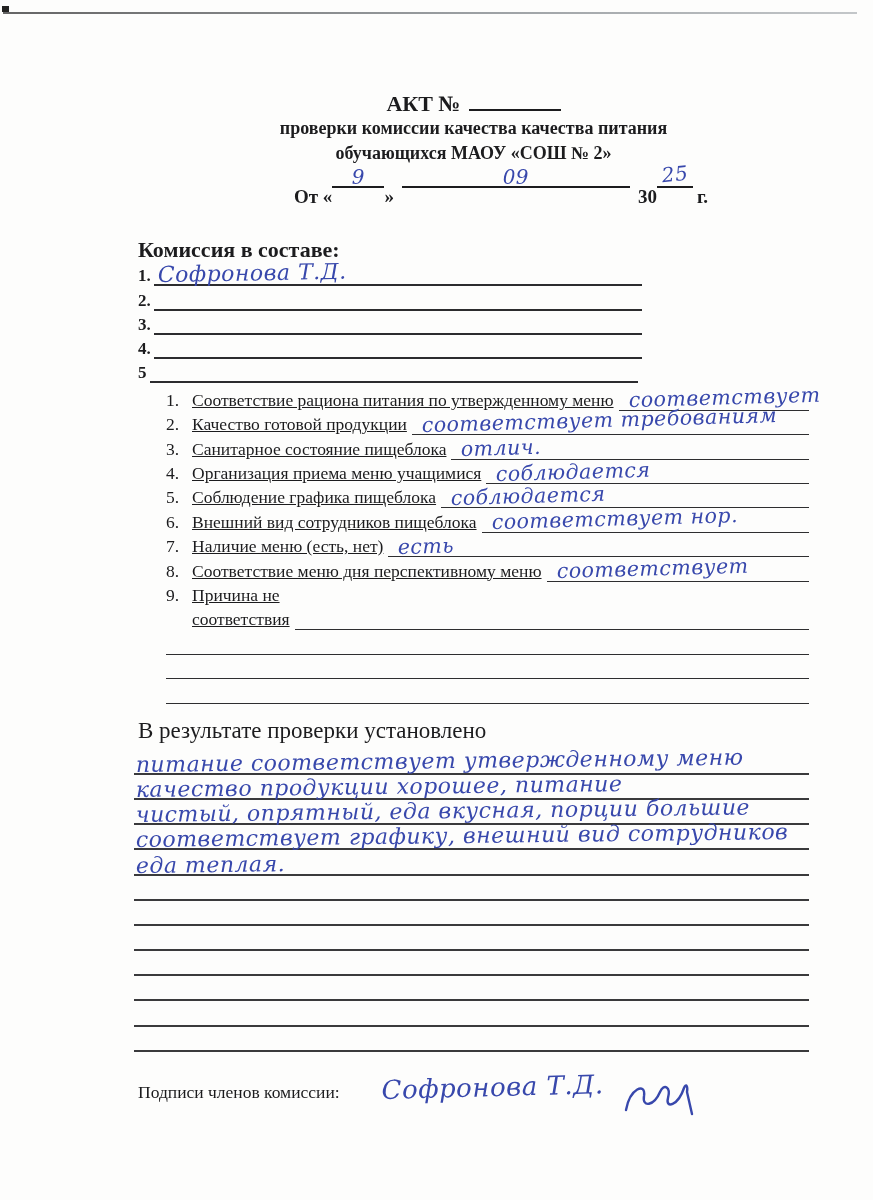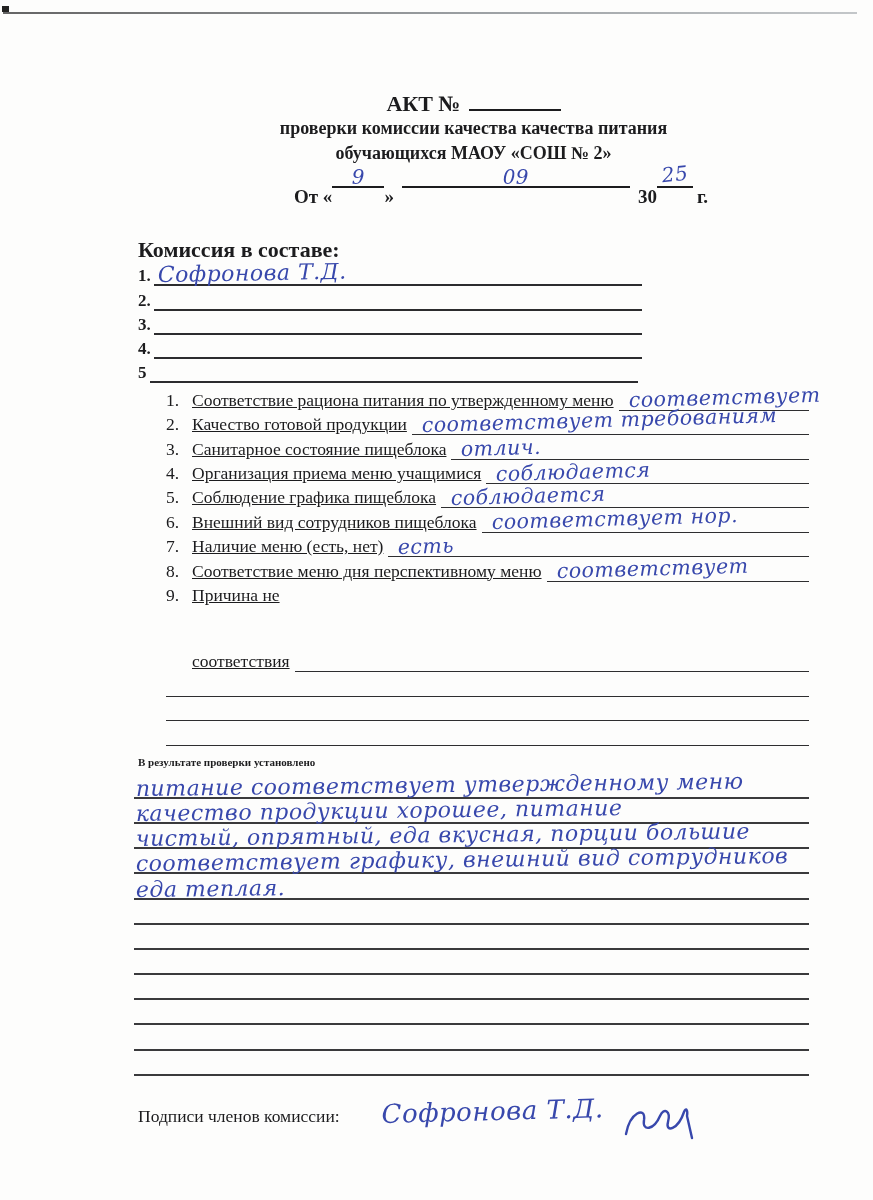--- a/index.html
+++ b/index.html
@@ -56,26 +56,26 @@
     white-space:nowrap; transform:rotate(-1deg); transform-origin:left bottom; }
 
   
   .q-list { margin-top:3px; padding-left:28px; }
   .q-row { display:flex; align-items:flex-end; height:24.4px; font-size:17.5px; }
   .q-num { width:26px; flex:none; }
   .q-label { white-space:nowrap; padding-right:5px;text-decoration:underline; }
   .q-line { flex:1; border-bottom:1.8px solid #2e2e30; position:relative; }
   .q-ans { position:absolute; left:10px; bottom:-1px; font-size:20.5px; line-height:1;
     white-space:nowrap; transform:rotate(-1.6deg); transform-origin:left bottom; }
-  .q9-row2 { display:flex; align-items:flex-end; height:24.4px; font-size:17.5px; margin-left:26px;margin-top:42px; }
+  .q9-row2 { display:flex; align-items:flex-end; height:24.4px; font-size:17.5px; margin-left:26px; }
   .after9-blank { height:23.4px; border-bottom:1.8px solid #2e2e30; margin-left:28px; }
 
   
-  .result-heading { font-size:11px; font-weight:bold; margin-top:5px; line-height:23px; }
-  .r-lines { margin-left:-4px; }
+  .result-heading { font-size:23px; font-weight:normal; margin-top:15px; line-height:23px; }
+  .r-lines { margin-left:-4px;margin-top:8px; }
   .r-line { height:23.2px; border-bottom:2px solid #3a3a3c; position:relative; }
   .r-text { position:absolute; left:2px; bottom:-3px; font-size:22px; line-height:1;
     white-space:nowrap; transform:rotate(-.7deg); transform-origin:left bottom; }
 
   
   .sig-row { display:flex; align-items:flex-start; margin-top:24px; }
   .sig-label { font-size:17.5px; padding-top:6px; }
   .sig-name { font-size:26px; margin-left:42px; line-height:1.1;
     transform:rotate(-1.5deg); transform-origin:left bottom; white-space:nowrap; }
   .sig-flourish { margin-left:14px; margin-top:2px; }

